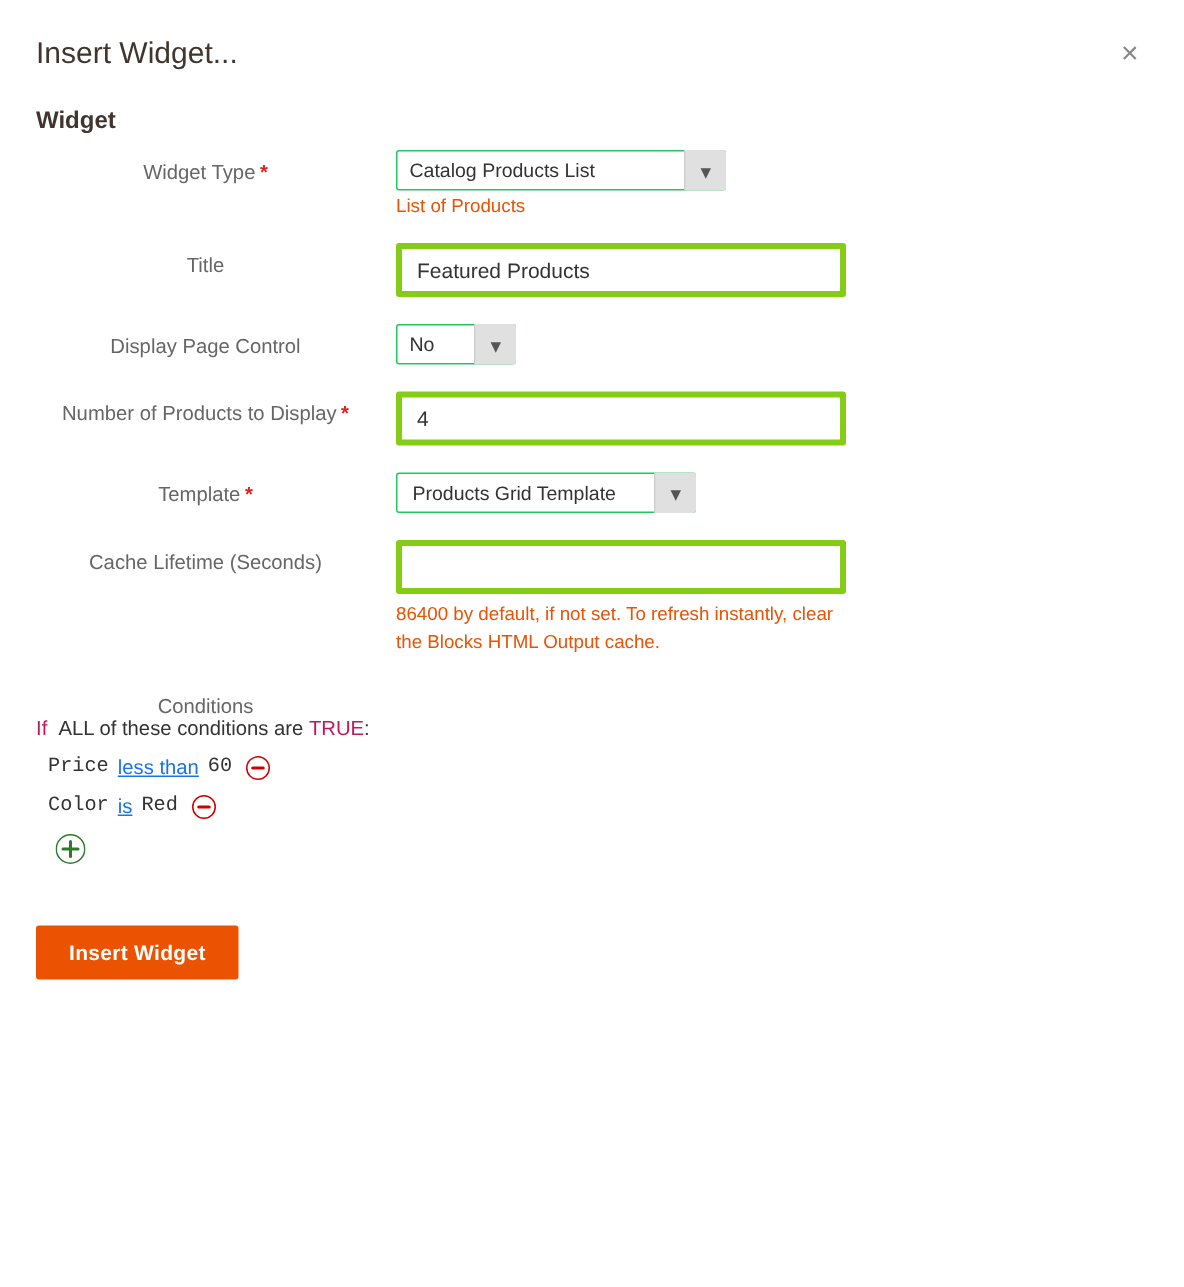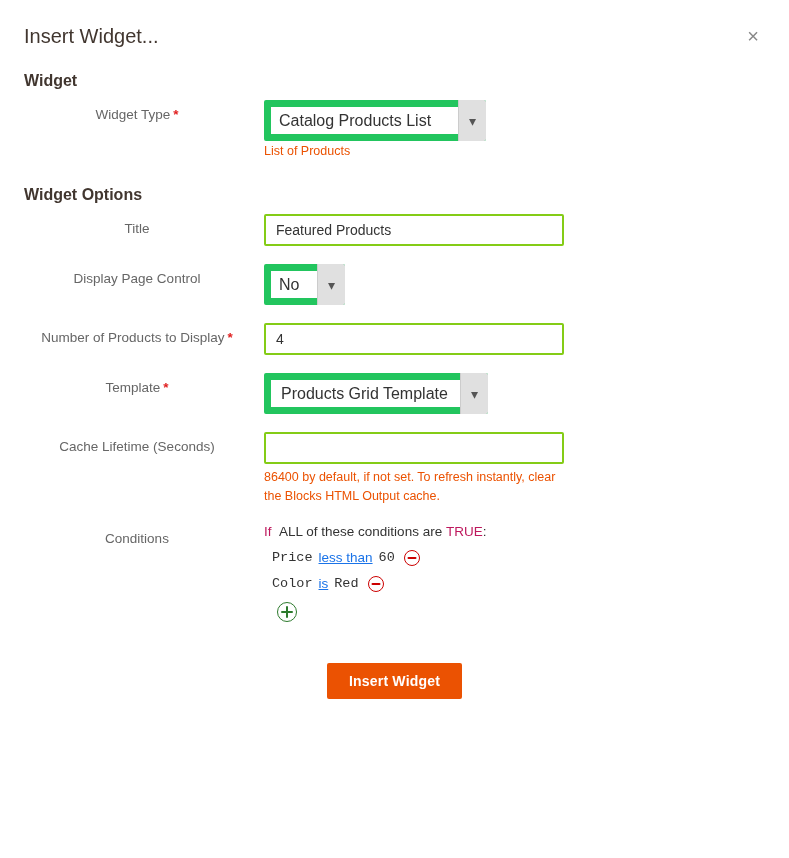--- a/index.html
+++ b/index.html
@@ -73,37 +73,37 @@
       font-weight: bold;
     }
 
     .form-control {
       flex: 1;
     }
 
     input[type="text"] {
       width: 100%;
       max-width: 300px;
-      border: 2px solid #84cc16;
+      border: 4px solid #84cc16;
       border-radius: 2px;
       padding: 6px 10px;
       font-size: 14px;
       color: #333;
       outline: none;
     }
     .select-wrapper {
       position: relative;
       display: inline-flex;
       align-items: center;
     }
     .select-wrapper select {
-      border: 7px solid #22c55e;
+      border: 1px solid #22c55e;
       border-radius: 2px;
       padding: 5px 32px 5px 8px;
-      font-size: 16px;
+      font-size: 13px;
       color: #333;
       background: #fff;
       appearance: none;
       -webkit-appearance: none;
       cursor: pointer;
       outline: none;
     }
     .select-arrow {
       position: absolute;
       right: 0;
@@ -195,21 +195,21 @@
       cursor: pointer;
       margin-left: 4px;
     }
     .add-icon svg {
       width: 20px;
       height: 20px;
     }
 
     .dialog-footer {
       display: flex;
-      justify-content: center;
+      justify-content: flex-start;
       padding: 20px 24px 24px 24px;
       margin-top: 10px;
     }
 
     .insert-btn {
       background: #eb5202;
       color: #fff;
       border: none;
       padding: 10px 22px;
       font-size: 14px;
@@ -244,21 +244,20 @@
             <option>Featured Products</option>
             <option>Products Grid Template</option>
           </select>
           <div class="select-arrow"></div>
         </div>
         <div class="hint-text">List of Products</div>
       </div>
     </div>
   </div>
 
-  <div class="section-title">Widget Options</div>
 
   <div class="form-area">
 
     <div class="form-row">
       <div class="form-label">Title</div>
       <div class="form-control">
         <input type="text" class="full-input" value="Featured Products" style="">
       </div>
     </div>
 
@@ -300,21 +299,21 @@
     </div>
 
     <div class="form-row">
       <div class="form-label">Cache Lifetime (Seconds)</div>
       <div class="form-control">
         <input type="text" class="full-input" value="" style="">
         <div class="cache-hint">86400 by default, if not set. To refresh instantly, clear the Blocks HTML Output cache.</div>
       </div>
     </div>
 
-    <div class="form-row" style="align-items:flex-start;">
+    <div class="form-row" style="align-items:flex-start;flex-direction:column;">
       <div class="form-label">Conditions</div>
       <div class="form-control conditions-block">
         <div class="conditions-header">
           <span class="cond-key">If</span>
           &nbsp;<span class="cond-link">ALL</span><span> of these conditions are</span> <span class="cond-key">TRUE</span><span>:</span>
         </div>
 
         <div class="condition-row">
           <span class="cond-part">Price</span>
           <span class="cond-link">less than</span>

